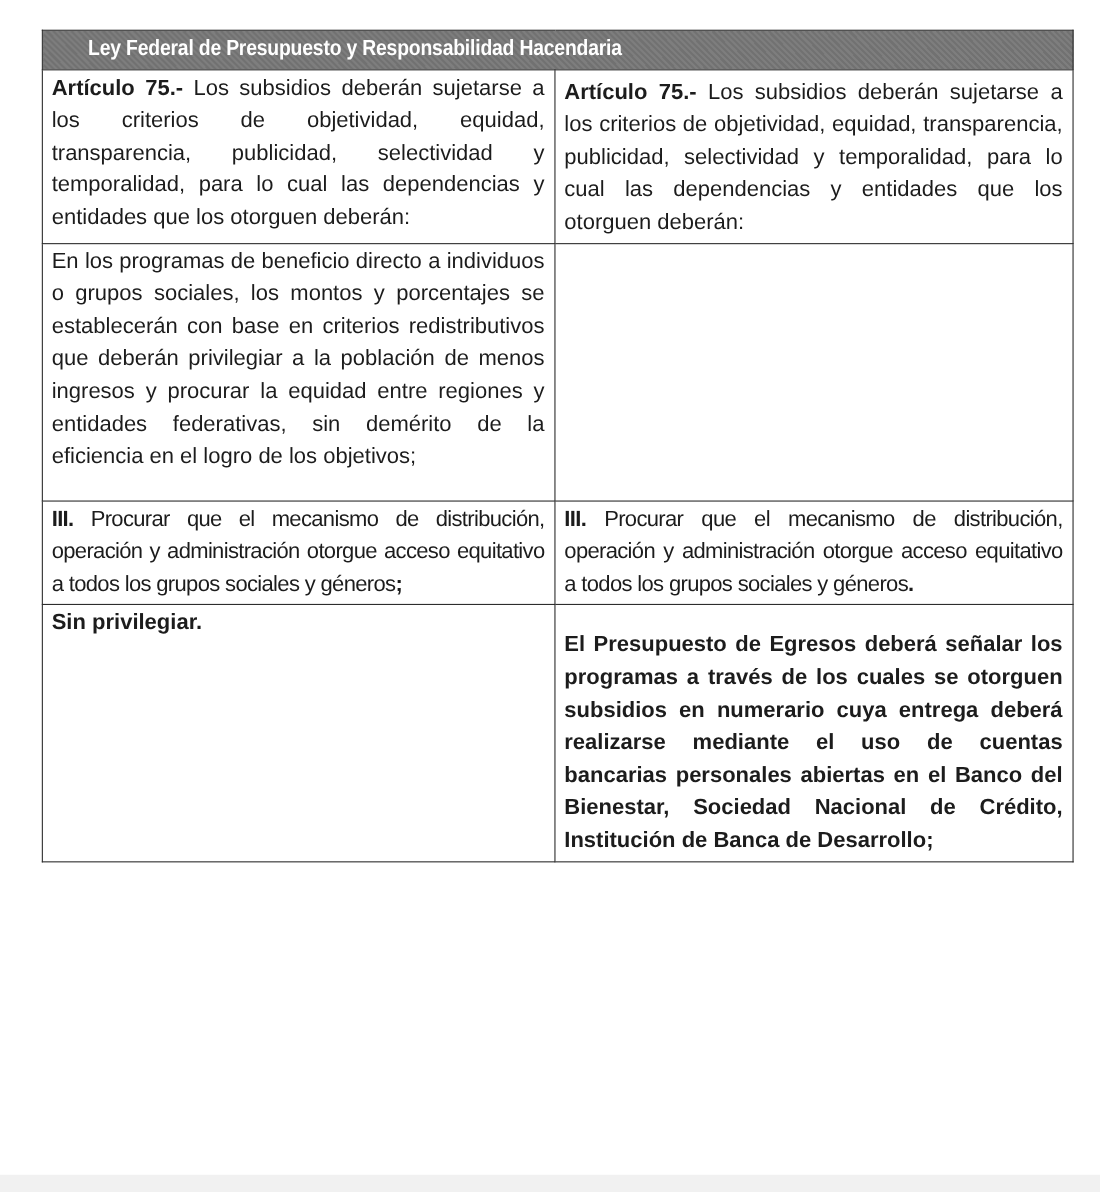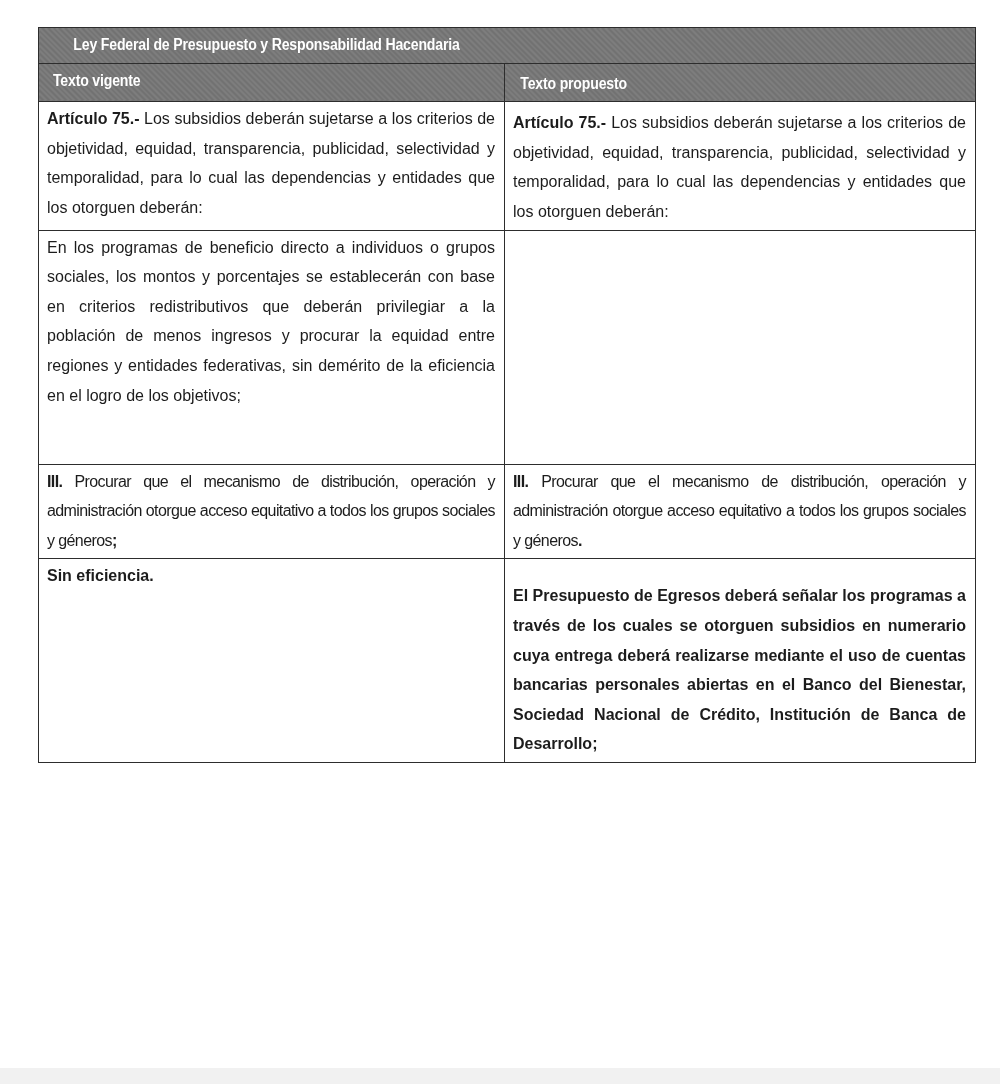--- a/index.html
+++ b/index.html
@@ -7,21 +7,21 @@
     width: 1000px; height: 1084px; background: #ffffff; position: relative; overflow: hidden;
     font-family: "Liberation Sans", sans-serif; color: #1c1c1c;
   }
   .bottom-strip { position: absolute; left: 0; right: 0; top: 1068px; height: 16px; background: #f1f1f1; }
   table.doc {
     position: absolute; left: 38px; top: 27px; width: 937px;
     border-collapse: collapse; table-layout: fixed;
   }
   table.doc td, table.doc th {
     border: 1.5px solid #2d2d2d; vertical-align: top; padding: 2px 9px 3px 8px;
-    font-size: 16px; line-height: 29.6px; text-align: justify; text-align-last: auto;
+    font-size: 20px; line-height: 29.6px; text-align: justify; text-align-last: auto;
   }
   th.hdr {
     background: #777777;
     background-image: repeating-linear-gradient(45deg, rgba(255,255,255,0.05) 0 2px, rgba(0,0,0,0.05) 2px 4px);
     color: #ffffff; font-weight: bold; text-align: center; font-size: 20px;
     line-height: 26px; padding: 2px 4px 1px 4px; letter-spacing: -0.2px;
     font-family: "Liberation Sans", sans-serif;
   }
   .narrow { transform: scaleX(0.88); display: inline-block; }
   .b { font-weight: bold; }
@@ -36,24 +36,20 @@
 <div class="bottom-strip"></div>
 
 <table class="doc">
   <colgroup>
       <col class="c1">
       <col class="c2">
     </colgroup>
   <tbody>
       <tr>
     <th class="hdr" colspan="2"><span class="narrow">Ley Federal de Presupuesto y Responsabilidad Hacendaria</span></th>
-  </tr>
-  <tr>
-    <th class="hdr"><span class="narrow">Texto vigente</span></th>
-    <th class="hdr" style="padding-top:5px;"><span class="narrow">Texto propuesto</span></th>
   </tr>
 
   <tr>
     <td>
       <span class="b">Artículo 75.-</span><span> Los subsidios deberán sujetarse a los criterios de objetividad, equidad, transparencia, publicidad, selectividad y temporalidad, para lo cual las dependencias y entidades que los otorguen deberán:</span>
     </td>
     <td style="padding-top:6px;">
       <span class="b">Artículo 75.-</span><span> Los subsidios deberán sujetarse a los criterios de objetividad, equidad, transparencia, publicidad, selectividad y temporalidad, para lo cual las dependencias y entidades que los otorguen deberán:</span>
     </td>
   </tr>
@@ -71,20 +67,20 @@
     <td class="cond">
       <span class="b">III.</span><span> Procurar que el mecanismo de distribución, operación y administración otorgue acceso equitativo a todos los grupos sociales y géneros</span><span class="b">;</span>
     </td>
     <td class="cond">
       <span class="b">III.</span><span> Procurar que el mecanismo de distribución, operación y administración otorgue acceso equitativo a todos los grupos sociales y géneros</span><span class="b">.</span>
     </td>
   </tr>
 
   <tr>
     <td class="bold-cell">
-      <span>Sin eficiencia.</span>
+      <span>Sin privilegiar.</span>
     </td>
     <td class="bold-cell" style="padding-top:22px;">
       <span>El Presupuesto de Egresos deberá señalar los programas a través de los cuales se otorguen subsidios en numerario cuya entrega deberá realizarse mediante el uso de cuentas bancarias personales abiertas en el Banco del Bienestar, Sociedad Nacional de Crédito, Institución de Banca de Desarrollo;</span>
     </td>
   </tr>
 </tbody>
   </table>
 
 </body></html>

